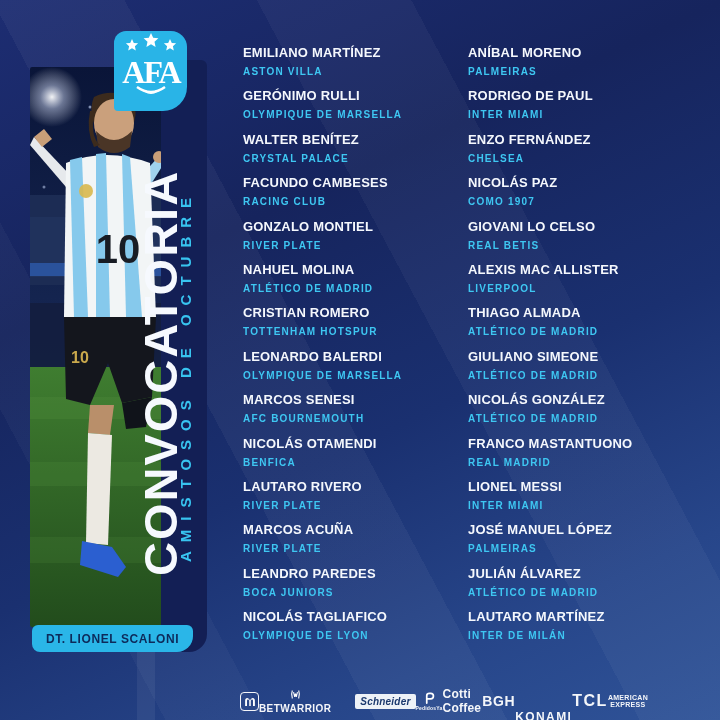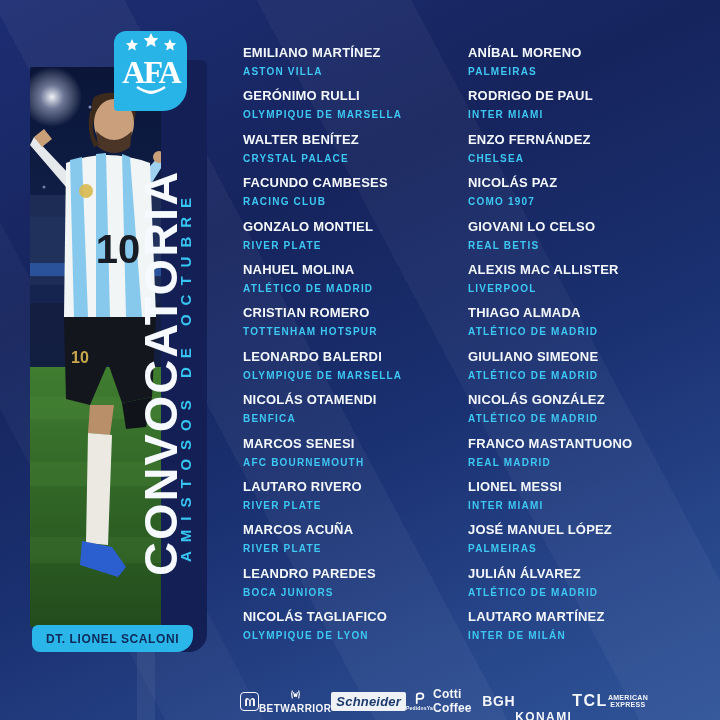--- a/index.html
+++ b/index.html
@@ -29,22 +29,22 @@
   .col-2{left:468px;}
   .player{height:43.4px;}
   .p-name{font-size:13px;font-weight:bold;color:#f5f8fd;line-height:22px;letter-spacing:.2px;white-space:nowrap;}
   .p-club{font-size:10px;font-weight:bold;color:#3ec7f2;letter-spacing:1.2px;line-height:12px;margin-top:2px;white-space:nowrap;}
   
   .sponsors{position:absolute;left:240px;top:688px;width:408px;height:26px;display:flex;align-items:center;
     justify-content:space-between;z-index:3;color:rgba(255,255,255,.95);}
   .sp{display:flex;align-items:center;flex-direction:column;}
   .mc-box{width:17px;height:17px;border:1.4px solid rgba(255,255,255,.95);border-radius:4px;display:flex;align-items:center;justify-content:center;}
   .bw{gap:3px;font-size:10px;font-weight:800;letter-spacing:.4px;}
-  .schneider{background:#eef2f7;color:#1d3a6e;font-size:13px;font-weight:bold;font-style:italic;
-    padding:2px 5px;border-radius:2px;letter-spacing:.2px;}
+  .schneider{background:#eef2f7;color:#1d3a6e;font-size:10px;font-weight:bold;font-style:italic;
+    padding:2px 5px;border-radius:2px;letter-spacing:.2px;margin-left:24px;}
   .pya{flex-direction:column;gap:1px;}
   .pya-label{font-size:5px;font-weight:bold;letter-spacing:.2px;}
   .cotti{font-size:12px;font-weight:600;letter-spacing:.2px;}
   .bgh{font-size:14px;font-weight:bold;letter-spacing:.6px;}
   .konami{font-size:12px;font-weight:bold;letter-spacing:1.4px;margin-top:32px;}
   .tcl{font-size:16px;font-weight:900;letter-spacing:1.5px;}
   .amex{flex-direction:column;font-size:7px;font-weight:800;line-height:7px;letter-spacing:.3px;text-align:center;}
 </style>
 </head>
 <body>
@@ -174,27 +174,27 @@
         <div class="p-name">CRISTIAN ROMERO</div>
         <div class="p-club">TOTTENHAM HOTSPUR</div>
       </div>
 
       <div class="player">
         <div class="p-name">LEONARDO BALERDI</div>
         <div class="p-club">OLYMPIQUE DE MARSELLA</div>
       </div>
 
       <div class="player">
+        <div class="p-name">MARCOS SENESI</div>
+        <div class="p-club">AFC BOURNEMOUTH</div>
+      </div>
+
+      <div class="player">
         <div class="p-name">NICOLÁS OTAMENDI</div>
         <div class="p-club">BENFICA</div>
-      </div>
-
-      <div class="player">
-        <div class="p-name">MARCOS SENESI</div>
-        <div class="p-club">AFC BOURNEMOUTH</div>
       </div>
 
       <div class="player">
         <div class="p-name">LAUTARO RIVERO</div>
         <div class="p-club">RIVER PLATE</div>
       </div>
 
       <div class="player">
         <div class="p-name">MARCOS ACUÑA</div>
         <div class="p-club">RIVER PLATE</div>

